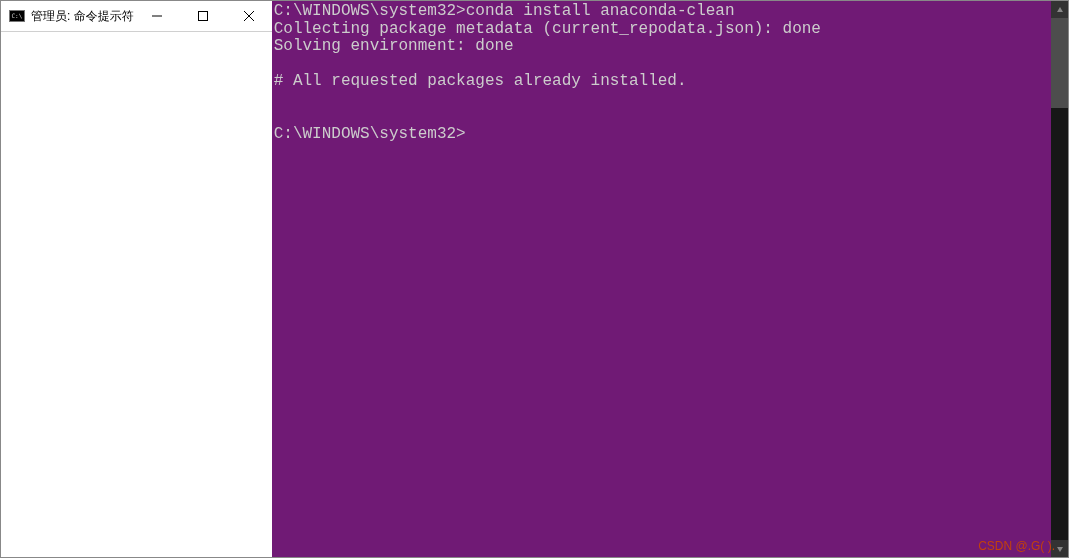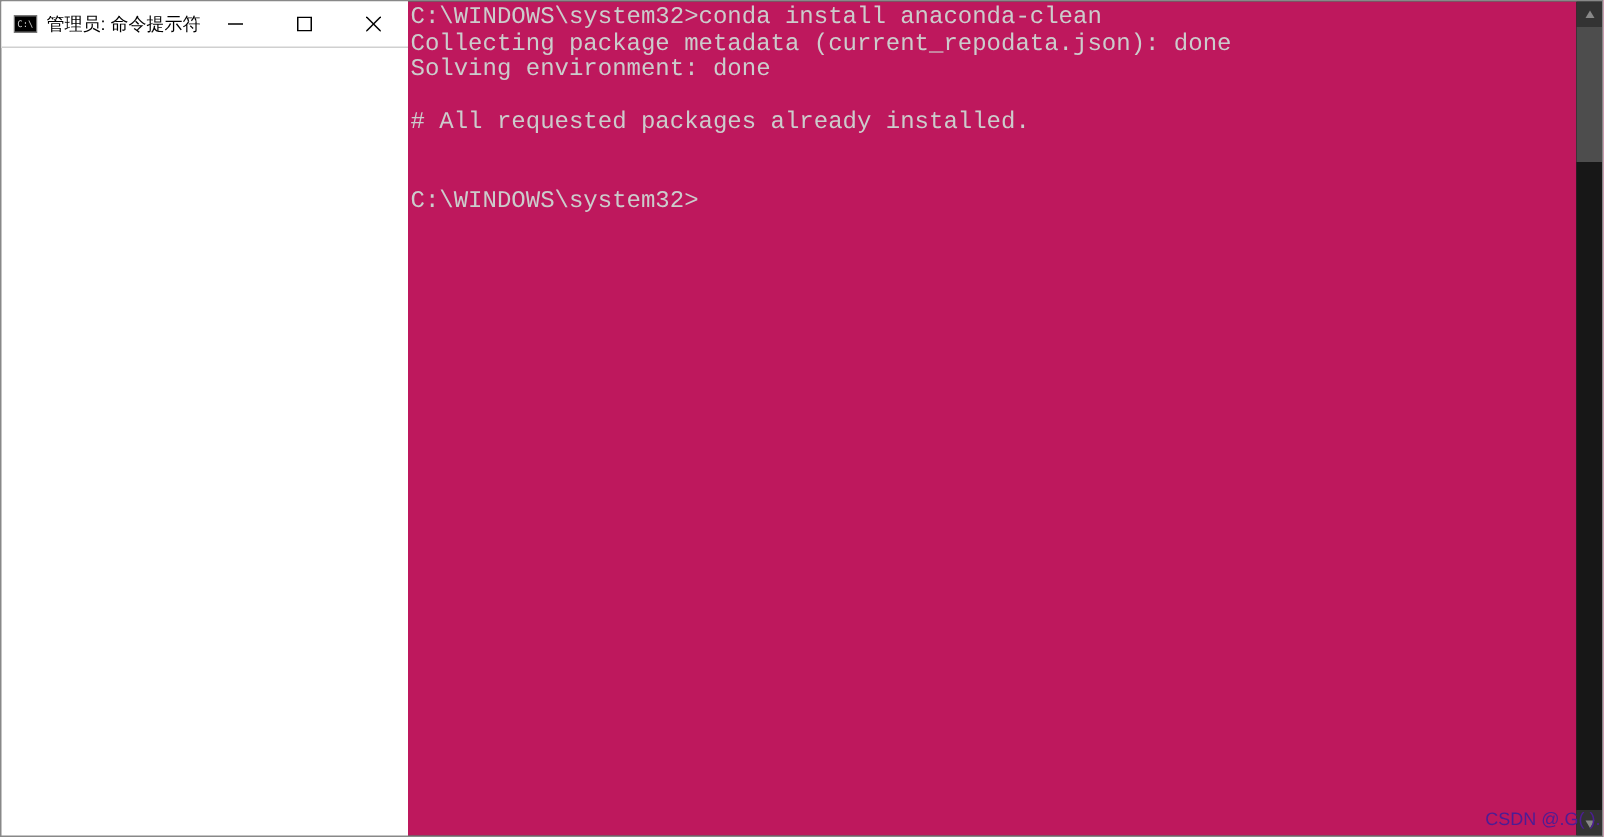--- a/index.html
+++ b/index.html
@@ -75,21 +75,21 @@
     }
     .client-area {
       flex: 1;
       display: flex;
       background: #0c0c0c;
       overflow: hidden;
       position: relative;
     }
     .terminal {
       flex: 1;
-      background: #be185d;
+      background: #701a75;
       color: #cccccc;
       font-family: Consolas, "Courier New", monospace;
       font-size: 16px;
       line-height: 17.5px;
       padding: 2px 0 0 2px;
       white-space: pre;
       overflow: hidden;
     }
     .scrollbar {
       width: 17px;
@@ -123,23 +123,23 @@
       top: 0;
       left: 0;
       right: 0;
       height: 90px;
       background: #4d4d4d;
       cursor: pointer;
     }
     .watermark {
       position: absolute;
       bottom: 5px;
-      right: 2px;
+      right: 14px;
       font-size: 12px;
-      color: #4c1d95;
+      color: #c2410c;
       font-family: sans-serif;
       z-index: 10;
       pointer-events: none;
     }
   </style>
 </head>
 <body>
 
 <div class="window">
   <div class="titlebar">

